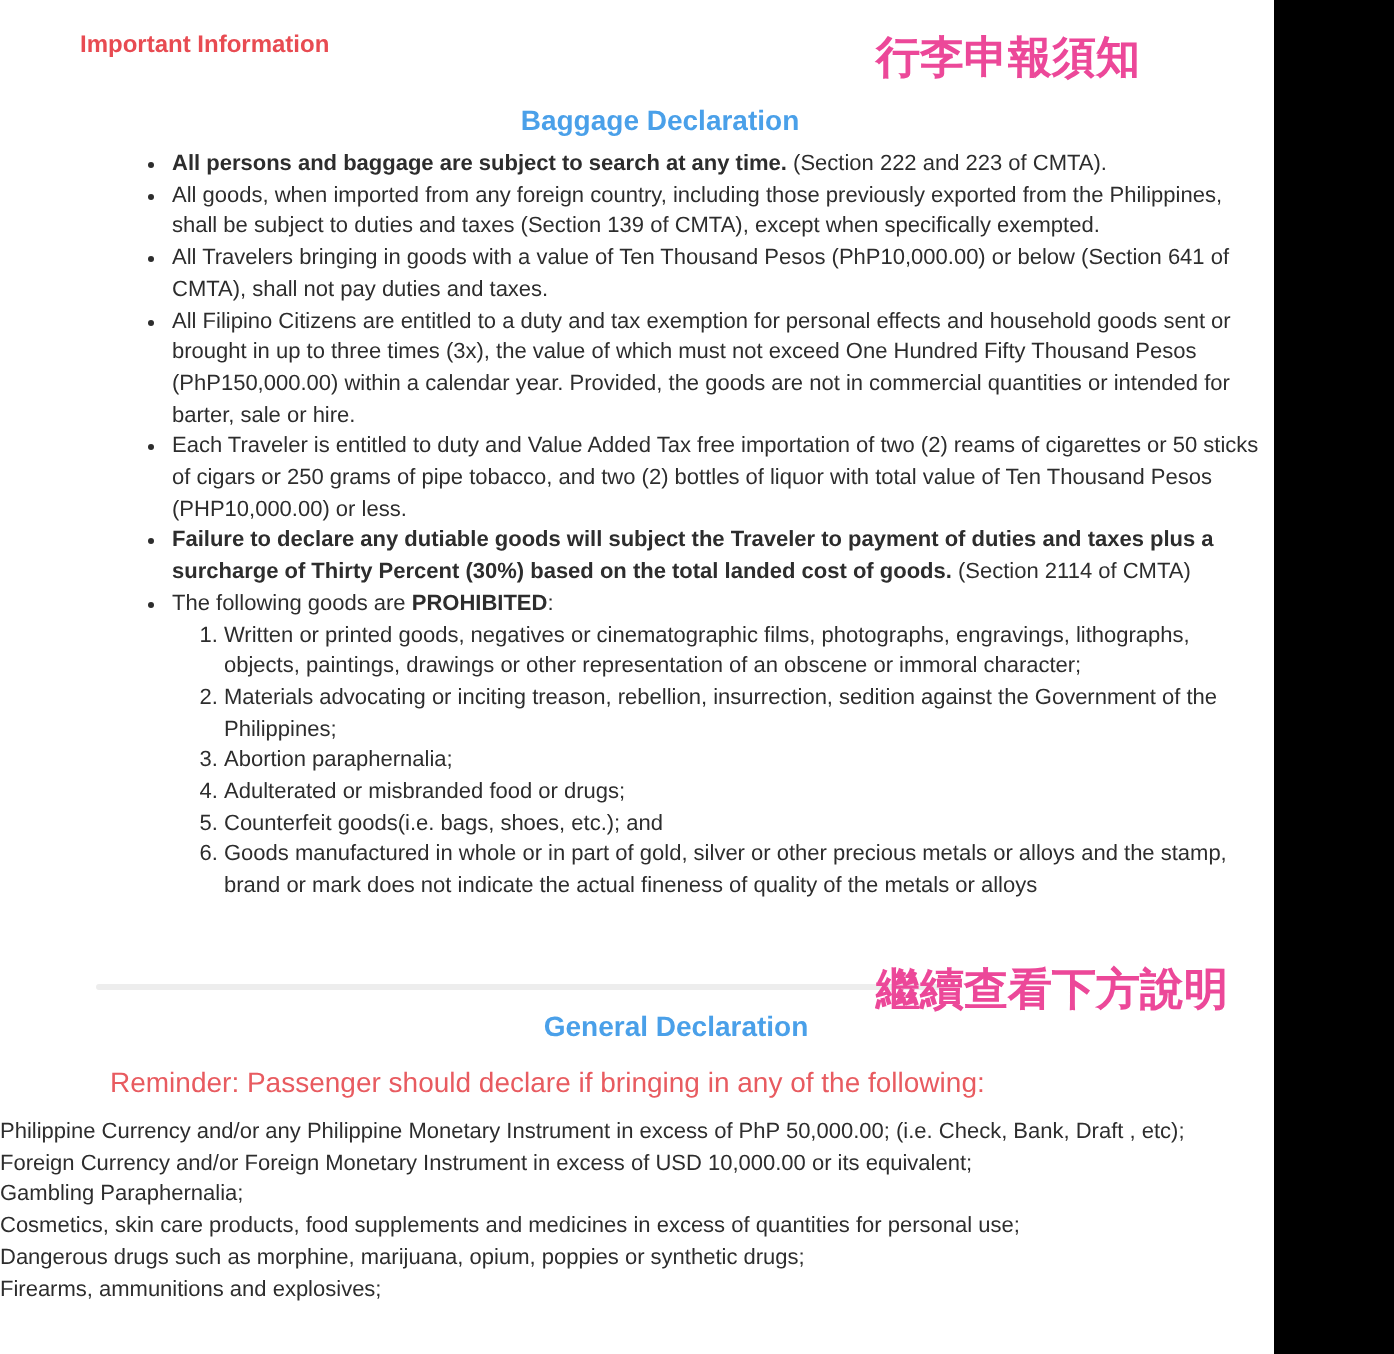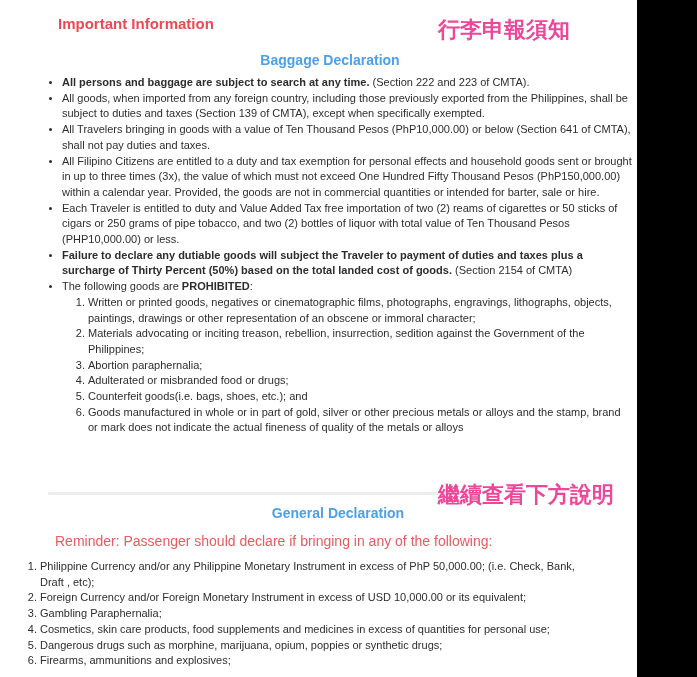--- a/index.html
+++ b/index.html
@@ -9,77 +9,77 @@
     overflow:hidden;
     background:#ffffff;
     font-family:"Liberation Sans", sans-serif;
     color:#2d2d2d;
   }
   .black-bar {
     position:absolute; left:637px; top:0; width:60px; height:677px;
     background:#000000; z-index:1;
   }
   .page-title {
-    position:absolute; left:58px; top:15px;
-    font-size:15px; font-weight:bold; color:#e84b52;
+    position:absolute; left:40px; top:15px;
+    font-size:12px; font-weight:bold; color:#e84b52;
   }
   .cjk-annotation {
     position:absolute; color:#ec4899; font-weight:bold;
     font-size:22px; line-height:1.1; z-index:2; white-space:nowrap;
     font-family:"DejaVu Sans", sans-serif;
   }
   .cjk-top { left:438px; top:18px; }
   .cjk-bottom { left:438px; top:485px;font-family:Liberation Mono, monospace; }
   .section-heading {
     position:absolute; left:0; width:660px; text-align:center;
     font-size:14px; font-weight:bold; color:#4aa0e9;
   }
   .h-baggage { top:52px; }
   .h-general { top:505px;padding-left:16px; }
   .doc-list {
     position:absolute; left:0; width:648px;
     font-size:11px; line-height:15.7px; color:#2d2d2d;
   }
   .bullets-wrap { top:75px; }
-  ul.bullets { margin:0; padding-left:62px; list-style:disc outside; }
+  ul.bullets { margin:0; padding-left:86px; list-style:disc outside; }
   ul.bullets > li { padding-right:14px; }
   ul.bullets > li::marker { color:#2d2d2d; font-size:10px; }
   ol.numbered { margin:0; padding-left:26px; list-style:decimal outside; }
   ol.numbered > li { padding-right:4px; }
   .divider {
     position:absolute; left:48px; top:492px; width:424px; height:3px;
     background:#ededed; border-radius:2px;
   }
   .reminder {
     position:absolute; left:55px; top:533px;
     font-size:14px; color:#e85b60;
   }
   .general-wrap { top:559px; }
-  ol.declare { margin:0; padding-left:40px; list-style:decimal outside; width:600px; }
+  ol.declare { margin:0; list-style:decimal outside; width:600px; }
   .b { font-weight:bold; }
 </style>
 </head>
 <body>
 
 <div class="black-bar"></div>
 
 <div class="page-title">Important Information</div>
 
 <div class="cjk-annotation cjk-top">行李申報須知</div>
 
 <div class="section-heading h-baggage">Baggage Declaration</div>
 
 <div class="doc-list bullets-wrap">
   <ul class="bullets">
     <li><span></span><span class="b">All persons and baggage are subject to search at any time.</span><span> (Section 222 and 223 of CMTA).</span></li>
     <li><span>All goods, when imported from any foreign country, including those previously exported from the Philippines, shall be subject to duties and taxes (Section 139 of CMTA), except when specifically exempted.</span><span class="b"></span><span></span></li>
     <li><span>All Travelers bringing in goods with a value of Ten Thousand Pesos (PhP10,000.00) or below (Section 641 of CMTA), shall not pay duties and taxes.</span><span class="b"></span><span></span></li>
     <li><span>All Filipino Citizens are entitled to a duty and tax exemption for personal effects and household goods sent or brought in up to three times (3x), the value of which must not exceed One Hundred Fifty Thousand Pesos (PhP150,000.00) within a calendar year. Provided, the goods are not in commercial quantities or intended for barter, sale or hire.</span><span class="b"></span><span></span></li>
     <li><span>Each Traveler is entitled to duty and Value Added Tax free importation of two (2) reams of cigarettes or 50 sticks of cigars or 250 grams of pipe tobacco, and two (2) bottles of liquor with total value of Ten Thousand Pesos (PHP10,000.00) or less.</span><span class="b"></span><span></span></li>
-    <li><span></span><span class="b">Failure to declare any dutiable goods will subject the Traveler to payment of duties and taxes plus a surcharge of Thirty Percent (50%) based on the total landed cost of goods.</span><span> (Section 2154 of CMTA)</span></li>
+    <li><span></span><span class="b">Failure to declare any dutiable goods will subject the Traveler to payment of duties and taxes plus a surcharge of Thirty Percent (30%) based on the total landed cost of goods.</span><span> (Section 2114 of CMTA)</span></li>
     <li>
       <span>The following goods are </span><span class="b">PROHIBITED</span><span>:</span>
       <ol class="numbered">
         <li><span>Written or printed goods, negatives or cinematographic films, photographs, engravings, lithographs, objects, paintings, drawings or other representation of an obscene or immoral character;</span></li>
         <li><span>Materials advocating or inciting treason, rebellion, insurrection, sedition against the Government of the Philippines;</span></li>
         <li><span>Abortion paraphernalia;</span></li>
         <li><span>Adulterated or misbranded food or drugs;</span></li>
         <li><span>Counterfeit goods(i.e. bags, shoes, etc.); and</span></li>
         <li><span>Goods manufactured in whole or in part of gold, silver or other precious metals or alloys and the stamp, brand or mark does not indicate the actual fineness of quality of the metals or alloys</span></li>
       </ol>

